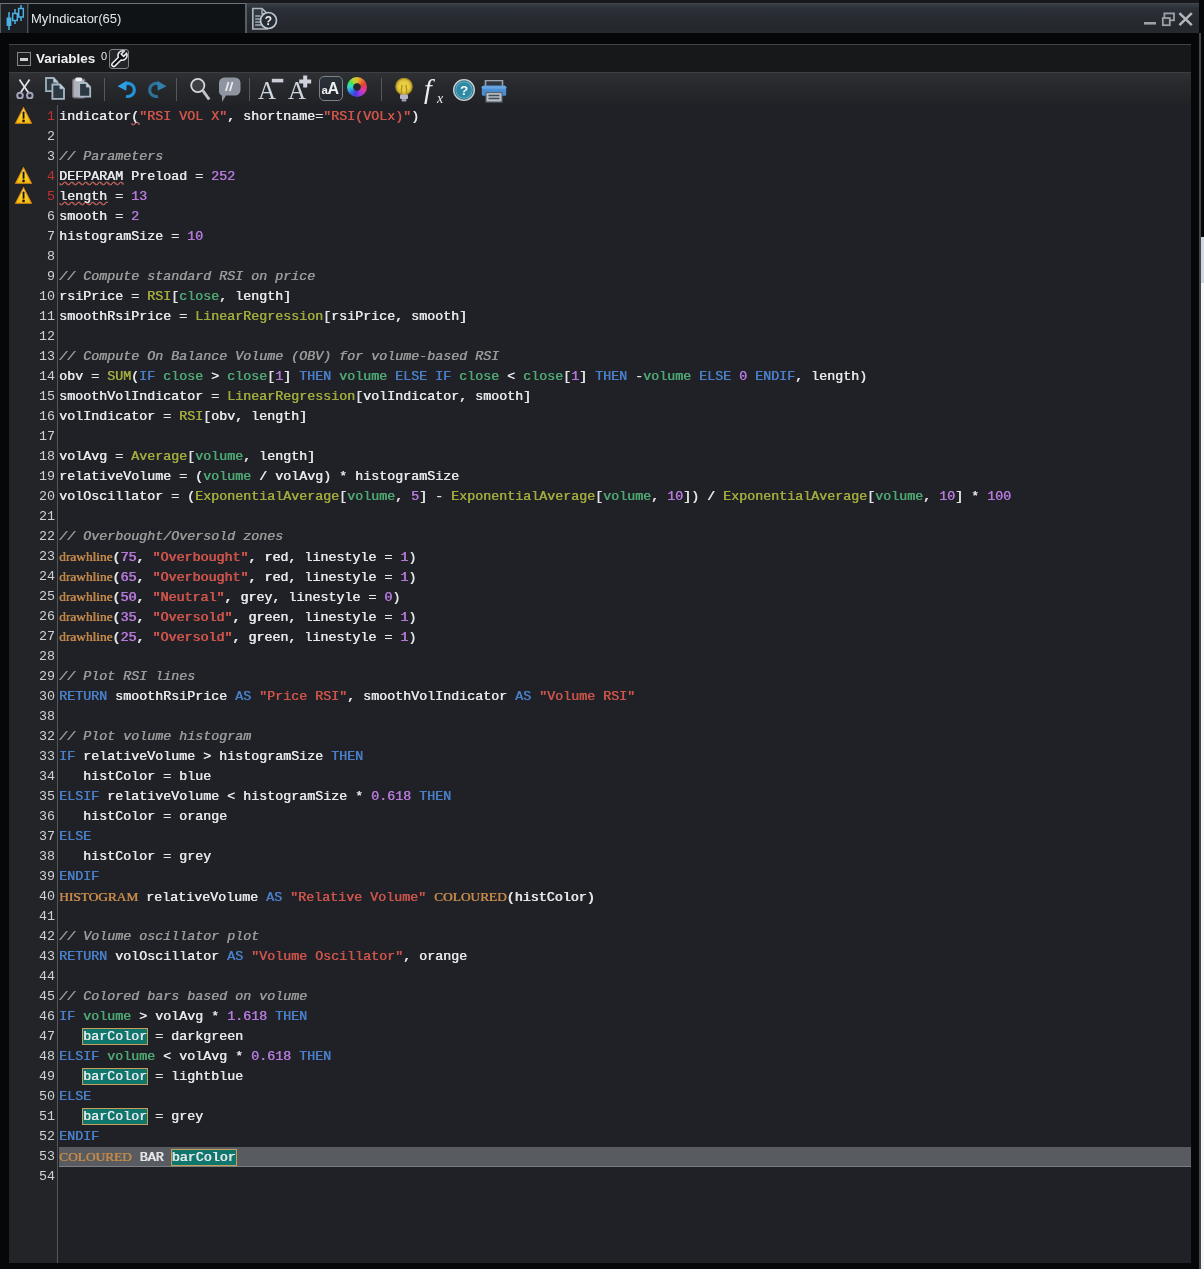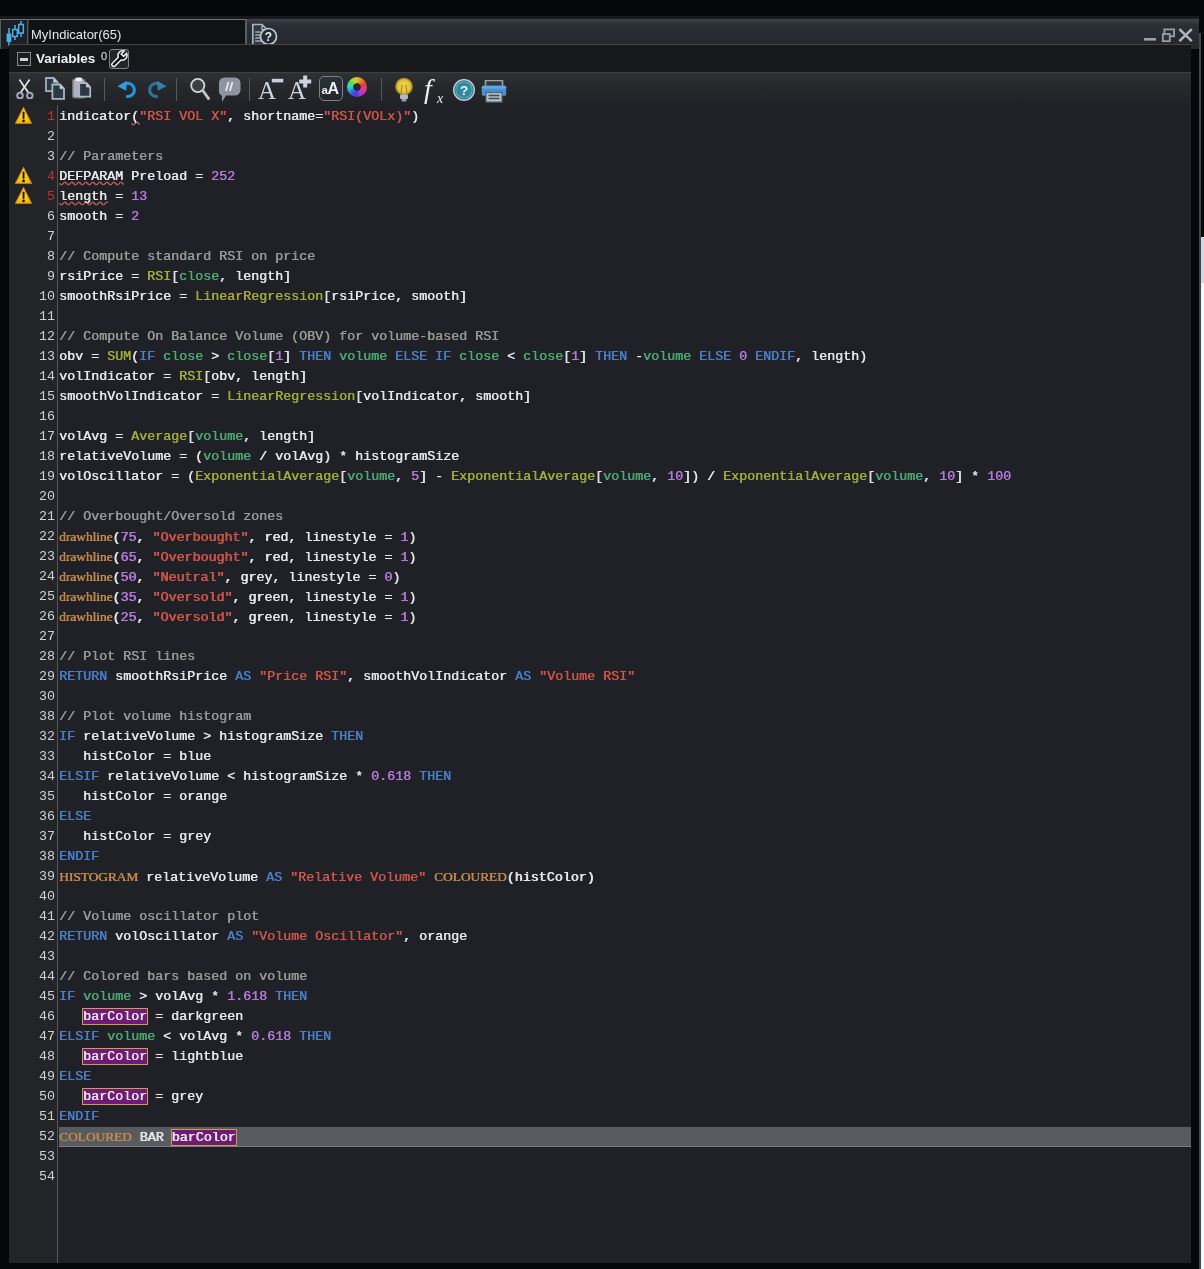--- a/index.html
+++ b/index.html
@@ -1,20 +1,20 @@
 <!DOCTYPE html>
 <html><head>
 <meta charset="utf-8">
 <style>
   * { margin:0; padding:0; box-sizing:border-box; }
   html,body { width:1204px; height:1269px; background:#060708; overflow:hidden; }
   body { position:relative; font-family:"Liberation Sans",sans-serif; }
 
   
-  #titlebar { position:absolute; left:0; top:16px; width:1199px; height:33px;
+  #titlebar { position:absolute; left:0; top:0; width:1199px; height:33px;
     background:linear-gradient(#17191c 0,#17191c 3px,#454b52 3px,#383e45 4px,#2b3036 9px,#272b31 20px,#24282d 29px,#272b30 33px);padding-left:35px; }
   #tabstrip { position:absolute; left:0; top:3px; height:30px; width:247px;
     border-top:1px solid #6e747b; }
   #iconbox { position:absolute; left:0; top:3px; width:28px; height:30px;
     background:#1c2024; border-top:1px solid #6e747b; border-right:1px solid #50575e; border-left:1px solid #565c62; }
   #tab { position:absolute; left:29px; top:3px; width:218px; height:30px;
     background:#101316; border-top:1px solid #6e747b; border-right:2px solid #565d64;
     color:#e4e7ea; font-size:13px; line-height:29px; padding-left:2px; }
   #helpdoc { position:absolute; left:251px; top:6px; }
   #winbtns { position:absolute; left:1140px; top:8px; }
@@ -53,25 +53,25 @@
     font-family:"Liberation Mono",monospace; font-size:13.33px; font-weight:normal; color:#e4e6e8;
     text-shadow:0.6px 0 0; }
   .ln.sel { background:#585b5f; box-shadow:inset 0 -1px 0 #7b7e82; }
   .k { color:#4a7ec6; }
   .f { color:#a2aa3c;font-family:Liberation Mono, monospace; }
   .g { color:#4fa873; }
   .n { color:#b478d8; }
   .s { color:#cc544a; }
   .o { color:#c58a4a;font-family:Liberation Serif, serif; }
   .b { color:#e4e6e8; }
-  .c { color:#989898; }
+  .c { color:#989898; font-style:italic; }
   .wavy { text-decoration:underline; text-decoration-style:wavy;
     text-decoration-color:#d02818; text-decoration-thickness:1px;
     text-underline-offset:1px; text-decoration-skip-ink:none; }
-  .box { background:#701a75; box-shadow:0 0 0 1px #c69e55; }
+  .box { background:#0f766e; box-shadow:0 0 0 1px #c69e55; }
 
   .wtri { position:absolute; left:6px; }
 
   
   #slivline { position:absolute; left:1199px; top:33px; width:1.5px; height:1236px; background:#43464a; }
   #sliv1 { position:absolute; left:1200.5px; top:237px; width:3.5px; height:46px; background:#d4d8e1; }
   #sliv2 { position:absolute; left:1200.5px; top:283px; width:3.5px; height:986px; background:#f6f7f8; }
 </style>
 </head>
 <body>
@@ -265,29 +265,30 @@
 <div class="gn">53</div>
 <div class="gn">54</div>
 </div>
 <div class="code">
 <div class="ln">indicator<span class="wavy">(</span><span class="s">"RSI VOL X"</span>, shortname=<span class="s">"RSI(VOLx)"</span>)</div>
 <div class="ln"></div>
 <div class="ln"><span class="c">// Parameters</span></div>
 <div class="ln"><span class="wavy">DEFPARAM</span> Preload = <span class="n">252</span></div>
 <div class="ln"><span class="wavy">length</span> = <span class="n">13</span></div>
 <div class="ln">smooth = <span class="n">2</span></div>
+<div class="ln">histogramSize = <span class="n">10</span></div>
 <div class="ln"></div>
 <div class="ln"><span class="c">// Compute standard RSI on price</span></div>
 <div class="ln">rsiPrice = <span class="f">RSI</span>[<span class="g">close</span>, length]</div>
 <div class="ln">smoothRsiPrice = <span class="f">LinearRegression</span>[rsiPrice, smooth]</div>
 <div class="ln"></div>
 <div class="ln"><span class="c">// Compute On Balance Volume (OBV) for volume-based RSI</span></div>
 <div class="ln">obv = <span class="f">SUM</span>(<span class="k">IF</span> <span class="g">close</span> &gt; <span class="g">close</span>[<span class="n">1</span>] <span class="k">THEN</span> <span class="g">volume</span> <span class="k">ELSE</span> <span class="k">IF</span> <span class="g">close</span> &lt; <span class="g">close</span>[<span class="n">1</span>] <span class="k">THEN</span> -<span class="g">volume</span> <span class="k">ELSE</span> <span class="n">0</span> <span class="k">ENDIF</span>, length)</div>
+<div class="ln">smoothVolIndicator = <span class="f">LinearRegression</span>[volIndicator, smooth]</div>
 <div class="ln">volIndicator = <span class="f">RSI</span>[obv, length]</div>
-<div class="ln">smoothVolIndicator = <span class="f">LinearRegression</span>[volIndicator, smooth]</div>
 <div class="ln"></div>
 <div class="ln">volAvg = <span class="f">Average</span>[<span class="g">volume</span>, length]</div>
 <div class="ln">relativeVolume = (<span class="g">volume</span> / volAvg) * histogramSize</div>
 <div class="ln">volOscillator = (<span class="f">ExponentialAverage</span>[<span class="g">volume</span>, <span class="n">5</span>] - <span class="f">ExponentialAverage</span>[<span class="g">volume</span>, <span class="n">10</span>]) / <span class="f">ExponentialAverage</span>[<span class="g">volume</span>, <span class="n">10</span>] * <span class="n">100</span></div>
 <div class="ln"></div>
 <div class="ln"><span class="c">// Overbought/Oversold zones</span></div>
 <div class="ln"><span class="o">drawhline</span>(<span class="n">75</span>, <span class="s">"Overbought"</span>, red, linestyle = <span class="n">1</span>)</div>
 <div class="ln"><span class="o">drawhline</span>(<span class="n">65</span>, <span class="s">"Overbought"</span>, red, linestyle = <span class="n">1</span>)</div>
 <div class="ln"><span class="o">drawhline</span>(<span class="n">50</span>, <span class="s">"Neutral"</span>, grey, linestyle = <span class="n">0</span>)</div>
 <div class="ln"><span class="o">drawhline</span>(<span class="n">35</span>, <span class="s">"Oversold"</span>, green, linestyle = <span class="n">1</span>)</div>

